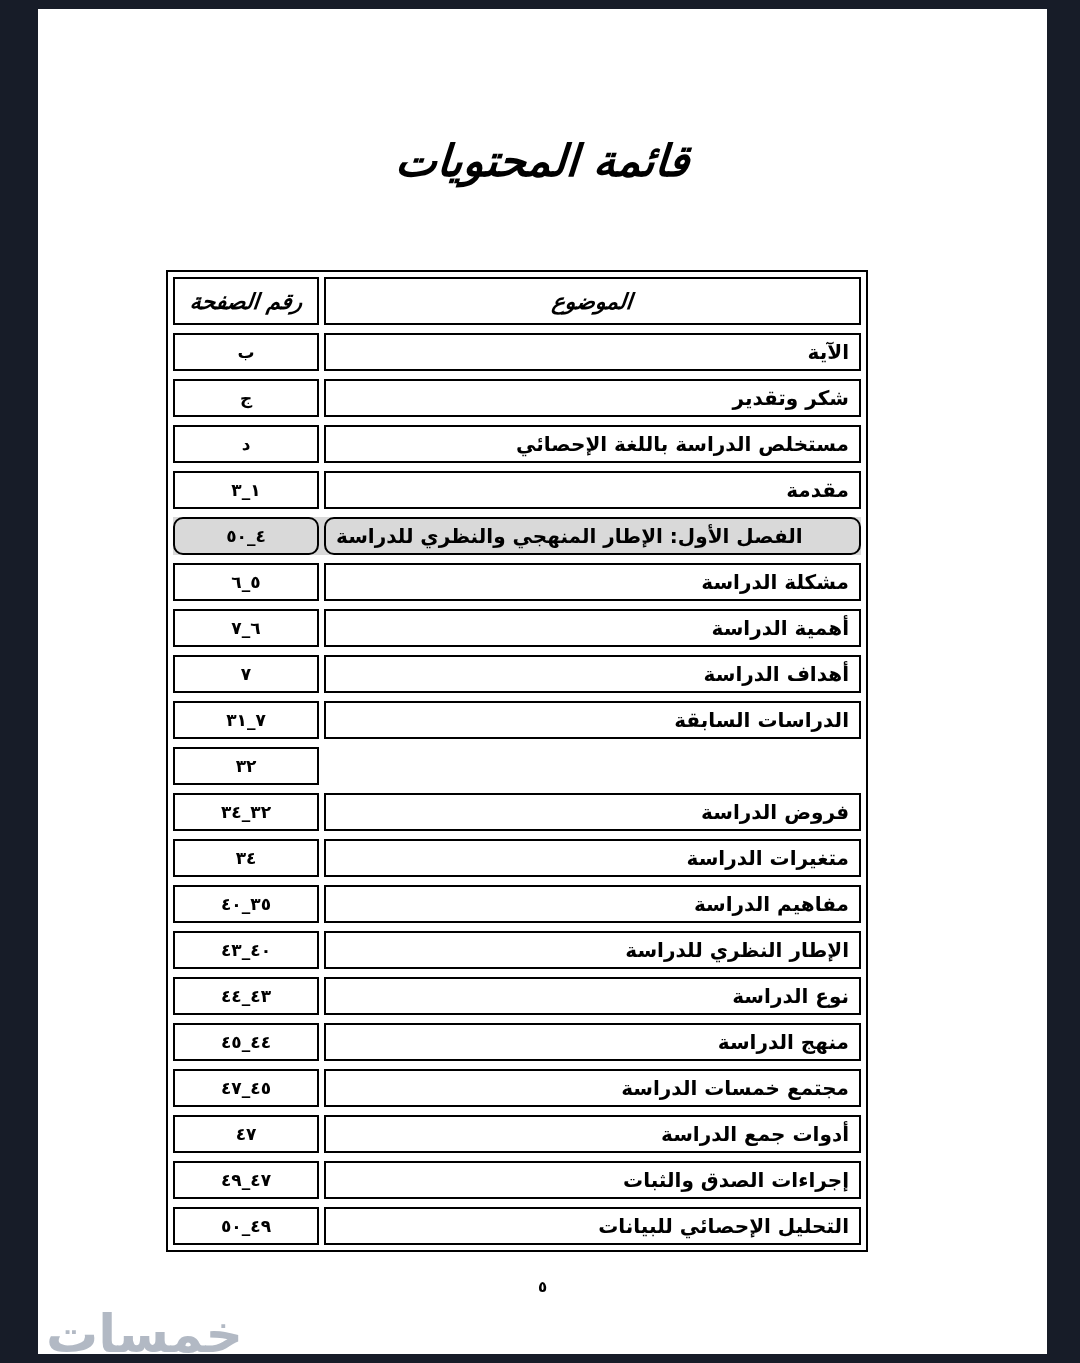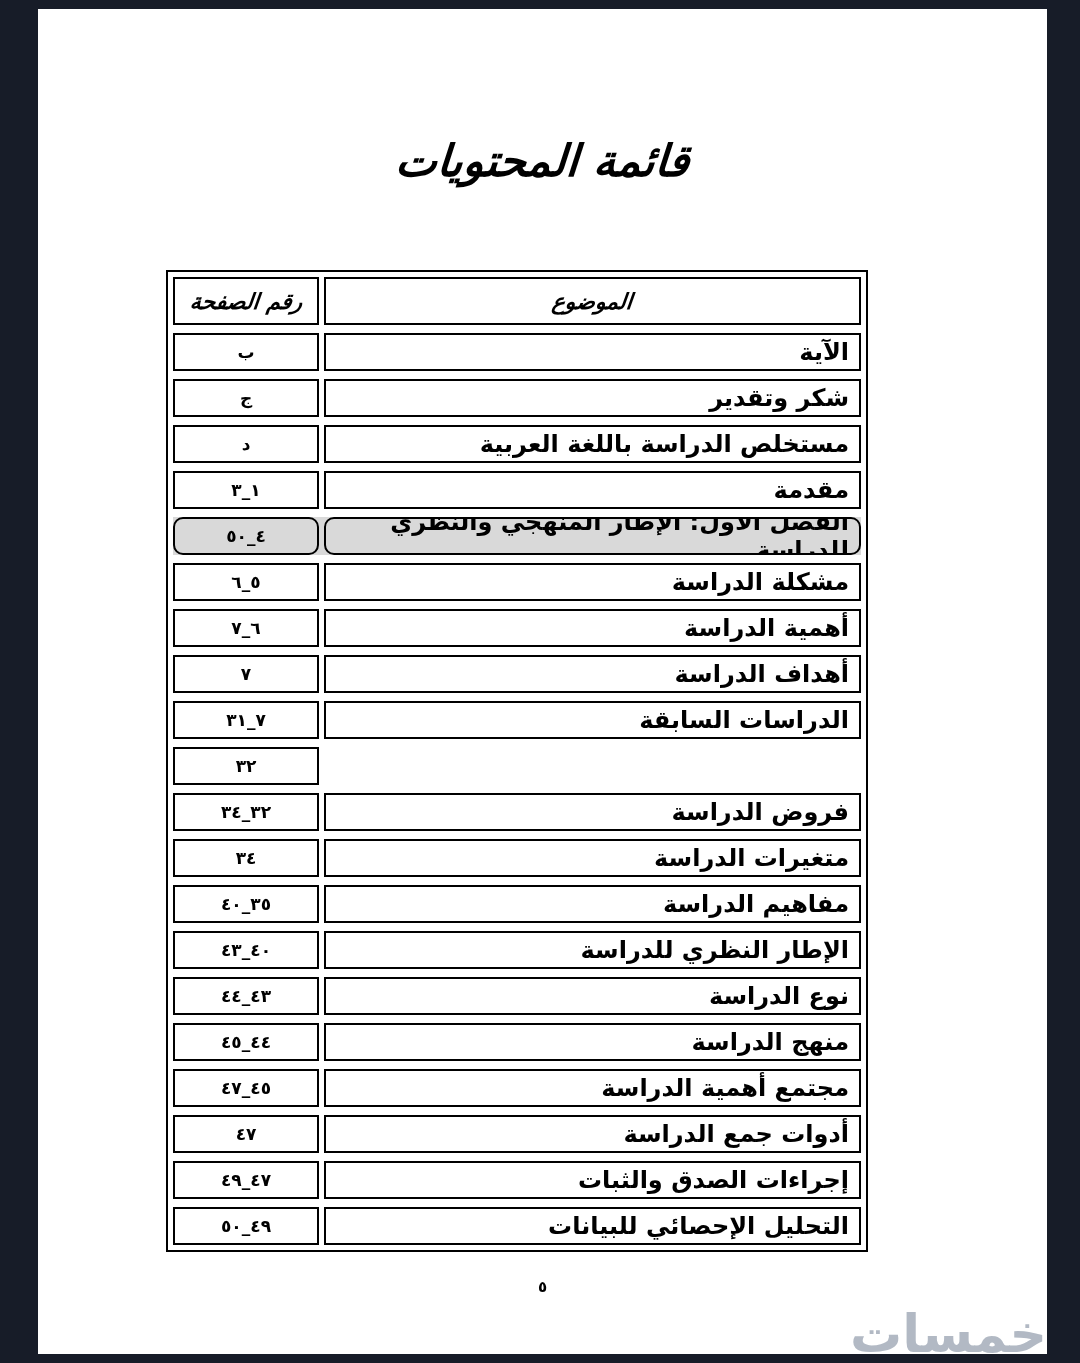--- a/index.html
+++ b/index.html
@@ -58,43 +58,43 @@
     font-weight:bold;
     font-size:17px;
     letter-spacing:1px;
   }
   .topic-cell {
     flex:1;
     direction:rtl;
     justify-content:flex-start; 
     padding:0 10px;
     font-weight:bold;
-    font-size:24px;
-  }
-  .topic-cell.centered { justify-content:flex-start; }
+    font-size:20px;
+  }
+  .topic-cell.centered { justify-content:flex-end; }
   .callig {
     font-style:italic;
     font-size:22px;
     transform-origin:center;
   }
   .callig span { display:inline-block; transform:skewX(-6deg); }
   .header-row .topic-cell { justify-content:center; }
   .toc-row.shaded { background: var(--row-shade, #d9d9d9); }
   .toc-row.shaded .cell { background: var(--row-shade, #d9d9d9); border-radius: 10px; }
   .footer-num {
     position:absolute;
     bottom:58px; left:0; right:0;
     text-align:center;
     font-size:15px;
     font-weight:bold;
   }
   .watermark {
     position:absolute;
-    bottom:-10px; left:16px; right:0;
-    text-align:right;
+    bottom:-10px; left:8px; right:0;
+    text-align:left;
     direction:rtl;
     font-weight:bold;
     font-size:52px;
     letter-spacing:2px;
     color: var(--watermark, #aab2be);
     opacity:0.9;
   }
 </style>
 </head>
 <body>
@@ -129,21 +129,21 @@
     <div class="cell topic-cell">
       <span>شكر وتقدير</span>
     </div>
   </div>
 
   <div class="toc-row">
     <div class="cell page-cell">
       <span>د</span>
     </div>
     <div class="cell topic-cell">
-      <span>مستخلص الدراسة باللغة العربية</span>
+      <span>مستخلص الدراسة باللغة الإحصائي</span>
     </div>
   </div>
 
   <div class="toc-row">
     <div class="cell page-cell">
       <span>١_٣</span>
     </div>
     <div class="cell topic-cell">
       <span>مقدمة</span>
     </div>
@@ -252,21 +252,21 @@
     <div class="cell topic-cell">
       <span>منهج الدراسة</span>
     </div>
   </div>
 
   <div class="toc-row">
     <div class="cell page-cell">
       <span>٤٥_٤٧</span>
     </div>
     <div class="cell topic-cell">
-      <span>مجتمع أهمية الدراسة</span>
+      <span>مجتمع خمسات الدراسة</span>
     </div>
   </div>
 
   <div class="toc-row">
     <div class="cell page-cell">
       <span>٤٧</span>
     </div>
     <div class="cell topic-cell">
       <span>أدوات جمع الدراسة</span>
     </div>

